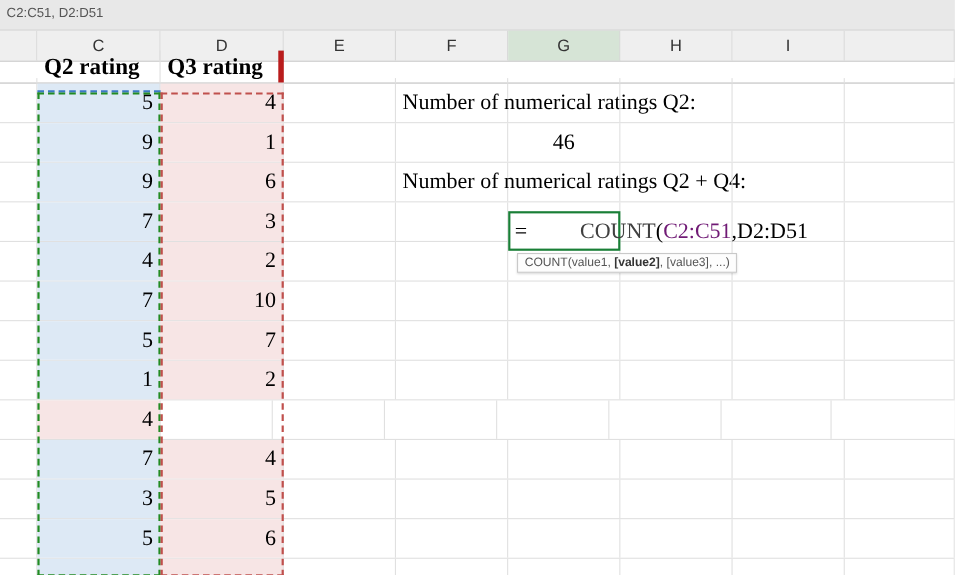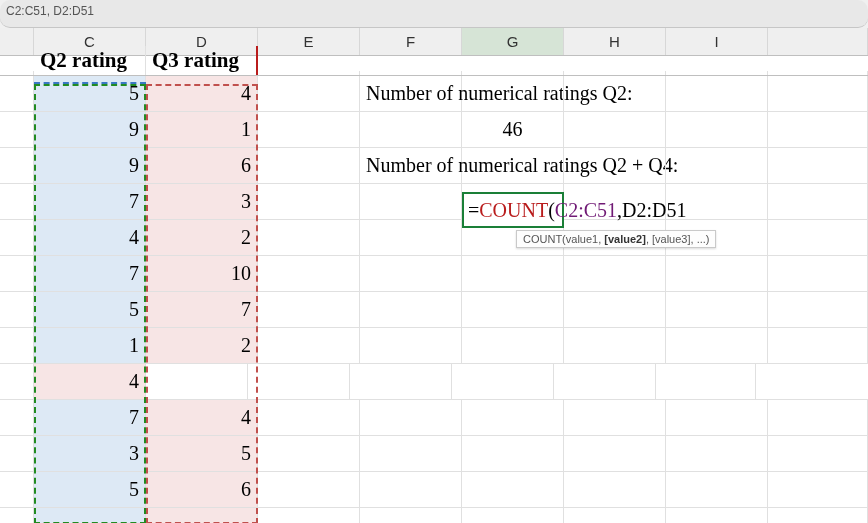--- a/index.html
+++ b/index.html
@@ -15,21 +15,20 @@
 
   
   .ref-bar {
     height: 28px;
     background: #e8e8e8;
     border-bottom: 1px solid #c6c6c6;
     padding: 4px 6px;
     font-family: Arial, Helvetica, sans-serif;
     font-size: 12px;
     color: #555;
-    border-radius: 10px;
   }
 
   
   .grid {
     position: relative;
     background: #fff;
     width: 868px;
     height: 495px;
   }
 
@@ -112,21 +111,21 @@
   
   .formula {
     position: absolute;
     font-family: Georgia, serif;
     font-size: 20px;
     white-space: nowrap;
     display: flex;
     align-items: center;
   }
   .formula .eq  { color: #000; }
-  .formula .fn  { color: #b91c1c; }
+  .formula .fn  { color: #404040; margin-left: 48px; }
   .formula .par { color: #000; }
   .formula .r1  { color: #701a75; }
   .formula .comma { color: #000; }
   .formula .r2  { color: #000000; }
 
   
   .tooltip {
     position: absolute;
     font-family: Arial, Helvetica, sans-serif;
     font-size: 11px;
@@ -158,21 +157,21 @@
     <div class="ch w-H">H</div>
     <div class="ch w-I">I</div>
     <div class="ch w-rest"></div>
   </div>
 
   <div class="rows">
 
     <div class="row header-row" style="border-bottom:1px solid #bfbfbf;">
       <div class="cell w-gutter"></div>
       <div class="cell w-C bold left">Q2 rating</div>
-      <div class="cell w-D bold left" style="border-right:2px solid #b91c1c;margin-top:36px;">Q3 rating</div>
+      <div class="cell w-D bold left" style="border-right:5px solid #b91c1c;margin-top:36px;">Q3 rating</div>
       <div class="cell w-E"></div>
       <div class="cell w-F"></div>
       <div class="cell w-G"></div>
       <div class="cell w-H"></div>
       <div class="cell w-I"></div>
       <div class="cell w-rest"></div>
     </div>
 
     <div class="row">
       <div class="cell w-gutter"></div>
@@ -341,17 +340,17 @@
 
   <div class="formula" style="left:468px; top:164px; height:36px;">
     <span class="eq">=</span>
     <span class="fn">COUNT</span>
     <span class="par">(</span>
     <span class="r1">C2:C51</span>
     <span class="comma">, </span>
     <span class="r2">D2:D51</span>
   </div>
 
-  <div class="tooltip" style="left:470px; top:202px;margin-left:46px;">
+  <div class="tooltip" style="left:470px; top:202px;">
     <span>COUNT(value1, </span><b>[value2]</b><span>, [value3], ...)</span>
   </div>
 
 </div>
 
 </body></html>

